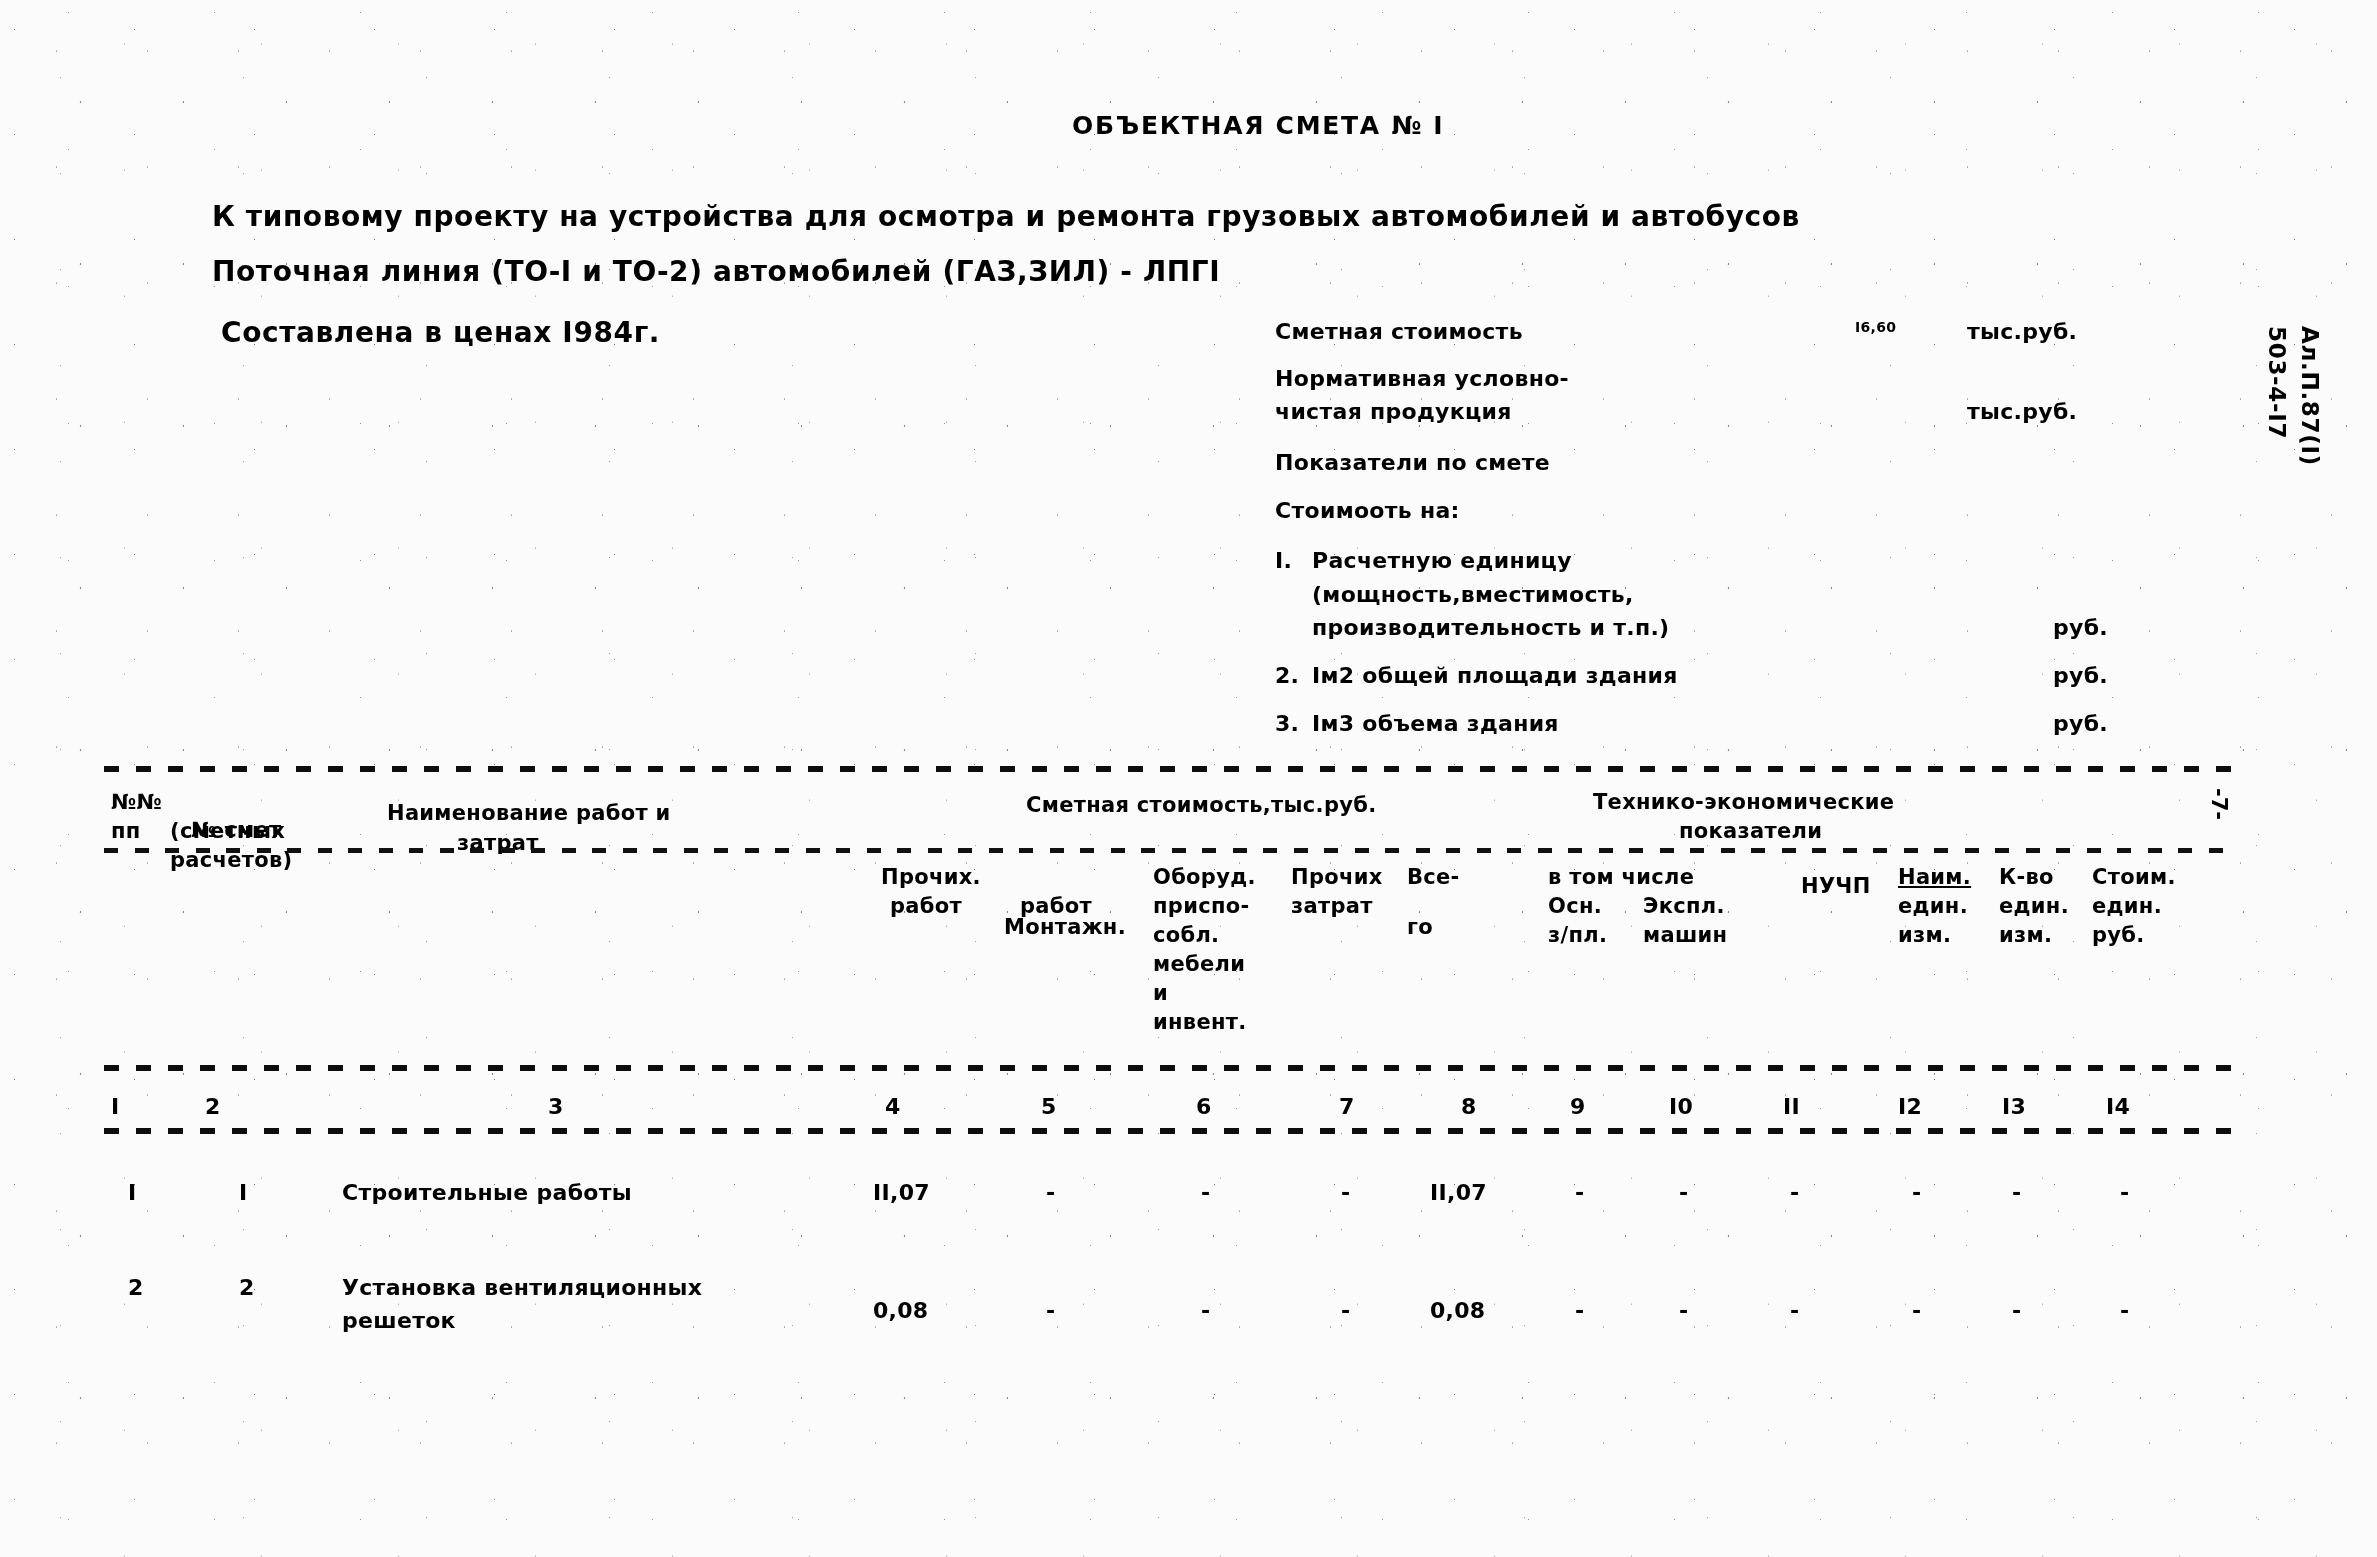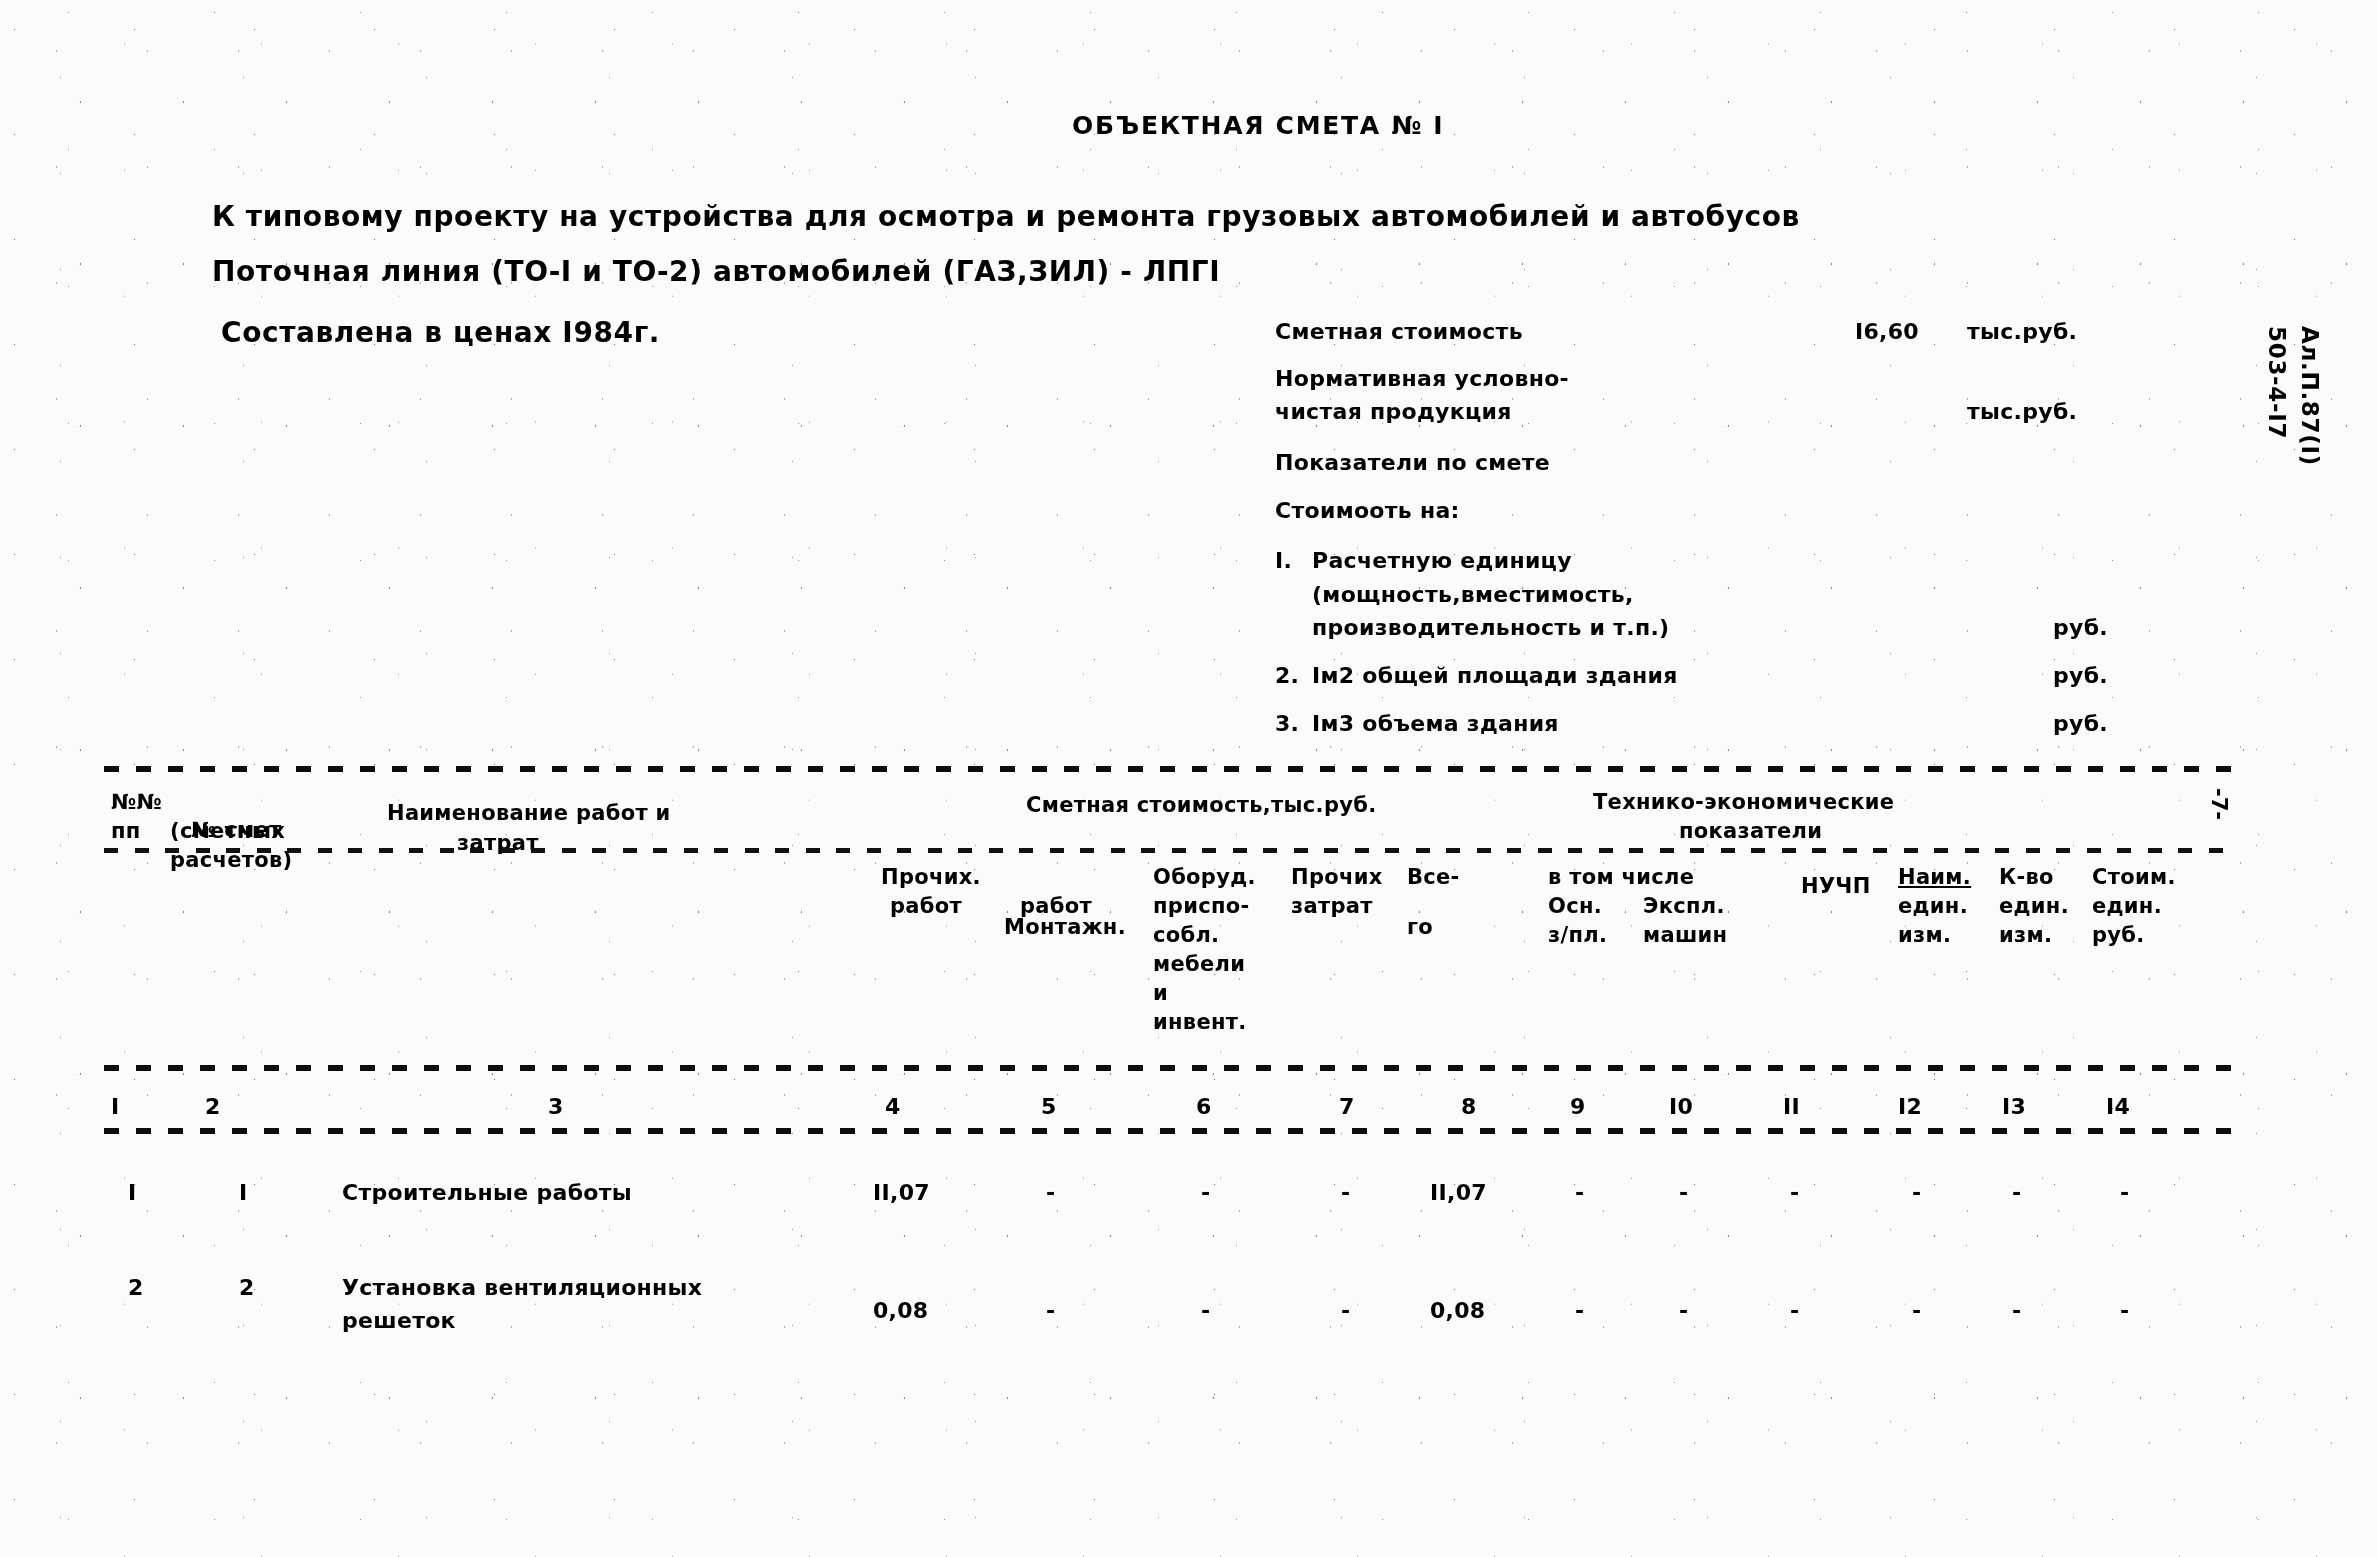--- a/index.html
+++ b/index.html
@@ -45,21 +45,21 @@
   #doc-title {
     font-size: 25px;
     letter-spacing: 1.7px;
     left: 1072px;
     top: 111px;
   }
 
   .hdr-line { font-size: 28px; letter-spacing: 0.6px; }
 
   .info-label { font-size: 22px; }
-  .info-val   { font-size: 22px; }
+  .info-val   { font-size: 14px; }
   .info-unit  { font-size: 22px; }
 
   .col-head   { font-size: 21px; line-height: 29px; }
   .col-num    { font-size: 22px; }
   .cell       { font-size: 22px; }
 
   
   .dash-rule {
     position: absolute;
     height: 6.2px;

